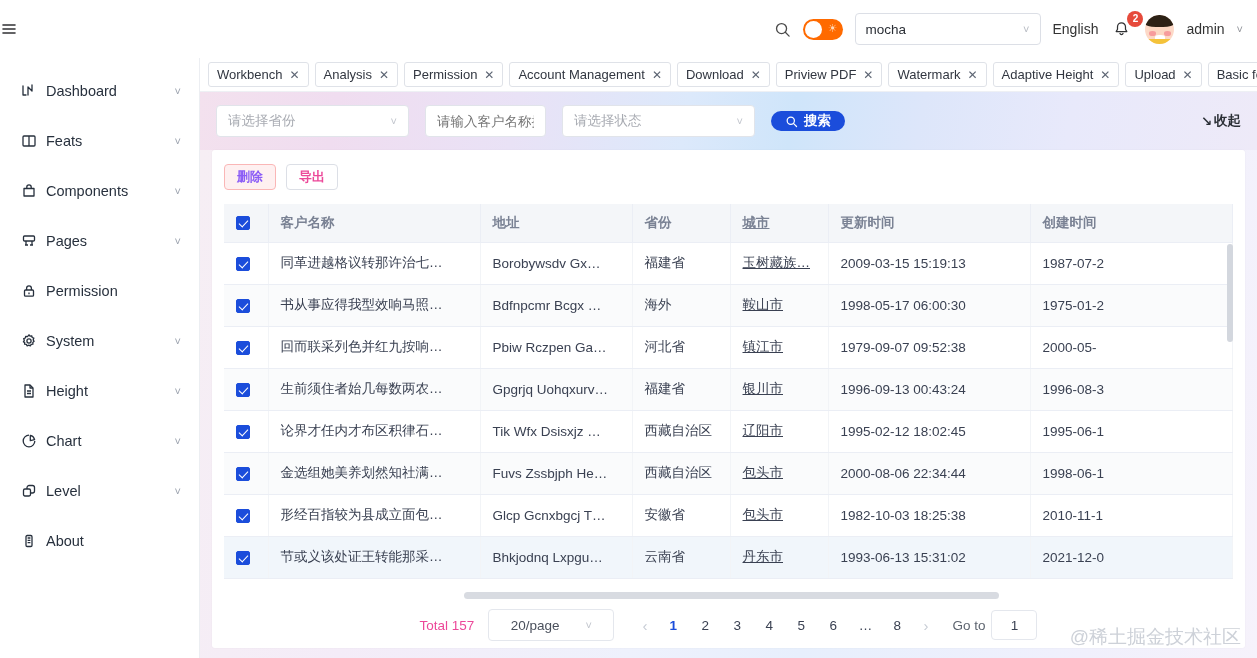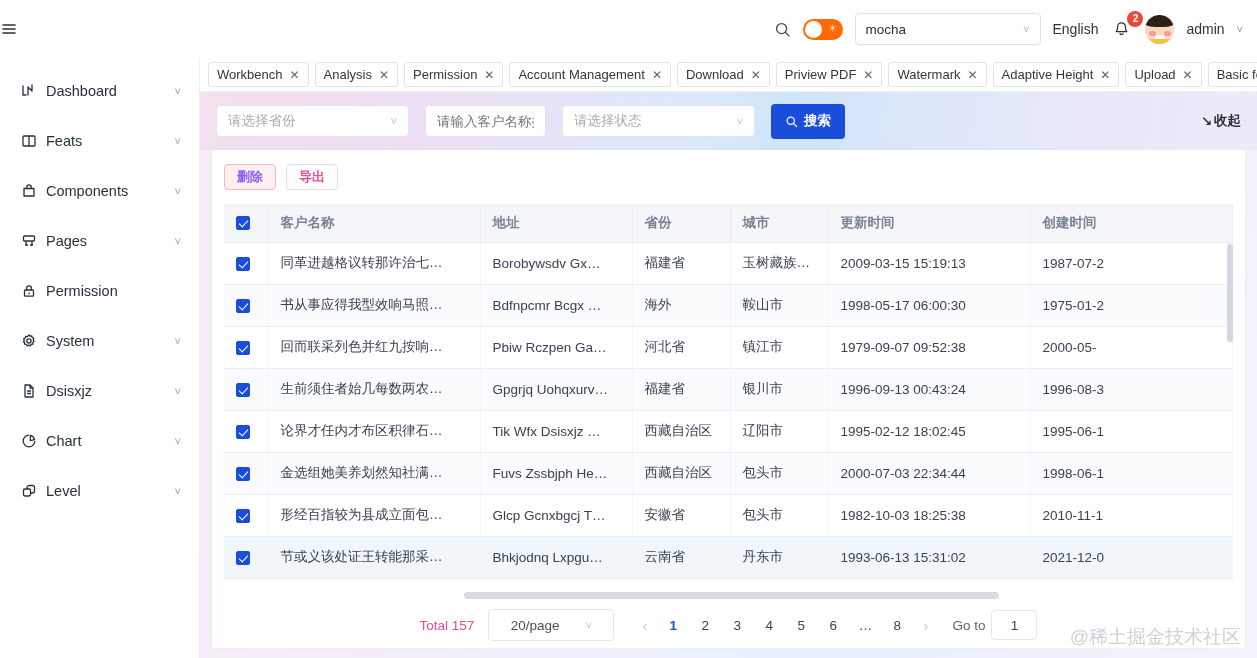--- a/index.html
+++ b/index.html
@@ -94,21 +94,21 @@
   .fld {
     height: 32px; border: 1px solid #e1e4ea; border-radius: 4px; background: #fff;
     display: flex; align-items: center; padding: 0 11px; font-size: 13.5px; color: #a8abb2;
     cursor: pointer;
   }
   .fld .caret { margin-left: auto; color: #c0c4cc; font-size: 11px; padding-left: 8px; }
   .fld.sel-prov { width: 193px; text-align: right; }
   .fld.inp-name { width: 120px; width: 121px; }
   .fld.sel-state { width: 193px; }
   .btn-search {
-    height: 35px; background: #1b4ddb; color: #fff; border-radius: 4px; border: none;
+    height: 20px; background: #1b4ddb; color: #fff; border-radius: 12px; border: none;
     display: flex; align-items: center; gap: 6px; padding: 0 14px;
     font-size: 13.5px; font-weight: 600; cursor: pointer;
   }
   .collapse-link {
     margin-left: auto; font-size: 13.5px; color: #2b2f36; cursor: pointer;
     display: flex; align-items: center; gap: 2px; font-weight: 600;
   }
 
   .card-wrap { flex: 1; min-height: 0; padding: 0 12px 10px 12px;
     background: linear-gradient(100deg,#f6eef4 0%,#f4ecf8 20%,#eef1fc 45%,#e7effc 60%,#f0f0fc 85%,#f6f2fb 100%); }
@@ -145,21 +145,21 @@
     display: inline-flex; align-items: center; justify-content: center; cursor: pointer;
   }
   .cbox:after {
     content: ""; width: 4px; height: 8px; border: solid #fff; border-width: 0 1.6px 1.6px 0;
     transform: rotate(43deg); margin-top: -1px;
   }
   .col-cb { width: 44px; }
   .col-name { width: 212px; }
   .col-addr { width: 152px; }
   .col-prov { width: 98px; }
-  .col-city { width: 98px; }
+  .col-city { width: 98px; text-decoration: underline; }
   .col-upd { width: 202px; }
   .col-crt { width: 202px; }
   .col-op { width: 142px; }
 
   .vscroll {
     position: absolute; right: 0px; top: 40px; width: 6px; height: 98px;
     background: #d3d7de; border-radius: 3px; cursor: pointer;
   }
   .hscroll-track { height: 12px; position: relative; }
   .hscroll {
@@ -301,21 +301,21 @@
         <span class="mlabel">System</span>
         <span class="arrow">˅</span>
       </div>
       <div class="menu-item">
         <span class="micon">
             <svg width="16" height="16" viewBox="0 0 16 16" fill="none" stroke="#27303d" stroke-width="1.3" stroke-linejoin="round">
               <path d="M4 2h5l3 3v9H4z"></path>
               <path d="M9 2v3h3M6 8h4M6 10.5h4"></path>
             </svg>
           </span>
-        <span class="mlabel">Dsisxjz</span>
+        <span class="mlabel">Height</span>
         <span class="arrow">˅</span>
       </div>
       <div class="menu-item">
         <span class="micon">
             <svg width="16" height="16" viewBox="0 0 16 16" fill="none" stroke="#27303d" stroke-width="1.3" stroke-linejoin="round">
               <path d="M8 2.2a5.8 5.8 0 1 0 5.8 5.8"></path>
               <path d="M9.3 2.4A5.8 5.8 0 0 1 13.6 6.6L9.3 7.6z"></path>
             </svg>
           </span>
         <span class="mlabel">Chart</span>
@@ -323,20 +323,29 @@
       </div>
       <div class="menu-item">
         <span class="micon">
             <svg width="16" height="16" viewBox="0 0 16 16" fill="none" stroke="#27303d" stroke-width="1.3" stroke-linejoin="round">
               <rect x="2.5" y="6" width="7" height="7" rx="1.4"></rect>
               <path d="M6 6V4.6A2.1 2.1 0 0 1 8.1 2.5h3.3a2.1 2.1 0 0 1 2.1 2.1v3.3A2.1 2.1 0 0 1 11.4 10H9.5"></path>
             </svg>
           </span>
         <span class="mlabel">Level</span>
         <span class="arrow">˅</span>
+      </div>
+      <div class="menu-item">
+        <span class="micon">
+            <svg width="16" height="16" viewBox="0 0 16 16" fill="none" stroke="#27303d" stroke-width="1.3" stroke-linejoin="round">
+              <rect x="5" y="2.5" width="6" height="11" rx="1.2"></rect>
+              <path d="M6.6 5h2.8M6.6 7.3h2.8M6.6 9.6h2.8"></path>
+            </svg>
+          </span>
+        <span class="mlabel">About</span>
       </div>
     </div>
 
     <div class="content">
 
       <div class="tabbar">
         <div class="tab">
             <span>Workbench</span>
             <span class="tclose">✕</span>
           </div>
@@ -475,21 +484,21 @@
                     <td class="col-upd">1995-02-12 18:02:45</td>
                     <td class="col-crt">1995-06-1</td>
                     <td class="col-op"></td>
                   </tr>
                   <tr>
                     <td class="col-cb"><span class="cbox"></span></td>
                     <td class="col-name">金选组她美养划然知社满…</td>
                     <td class="col-addr">Fuvs Zssbjph He…</td>
                     <td class="col-prov">西藏自治区</td>
                     <td class="col-city">包头市</td>
-                    <td class="col-upd">2000-07-03 22:34:44</td>
+                    <td class="col-upd">2000-08-06 22:34:44</td>
                     <td class="col-crt">1998-06-1</td>
                     <td class="col-op"></td>
                   </tr>
                   <tr>
                     <td class="col-cb"><span class="cbox"></span></td>
                     <td class="col-name">形经百指较为县成立面包…</td>
                     <td class="col-addr">Glcp Gcnxbgcj T…</td>
                     <td class="col-prov">安徽省</td>
                     <td class="col-city">包头市</td>
                     <td class="col-upd">1982-10-03 18:25:38</td>

